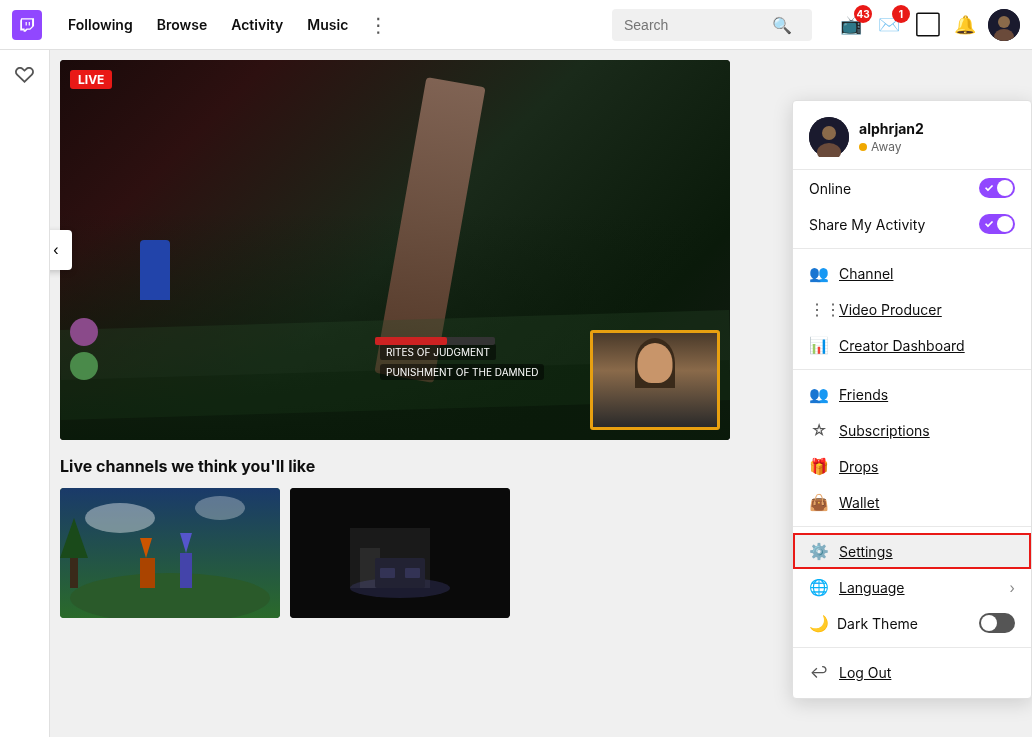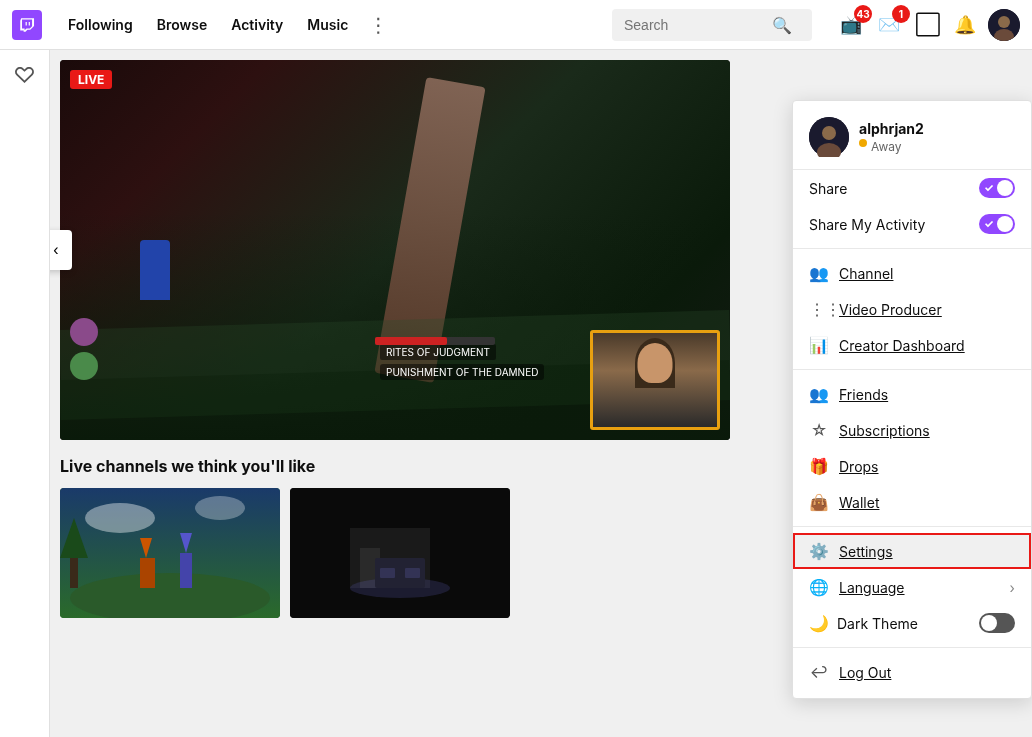--- a/index.html
+++ b/index.html
@@ -194,21 +194,21 @@
       border-bottom: 1px solid #e8e8e8;
     }
     .menu-avatar {
       width: 40px; height: 40px; border-radius: 50%;
       background: #1a1a2e; flex-shrink: 0;
       display: flex; align-items: center; justify-content: center;
       color: #aaa; font-size: 11px;
     }
     .menu-user-info { display: flex; flex-direction: column; gap: 2px; }
     .menu-username { font-size: 14px; font-weight: 700; color: #0e0e0e; }
-    .menu-status { display: flex; gap: 4px; font-size: 12px; color: #666; }
+    .menu-status { display: flex; align-items: center; gap: 4px; font-size: 12px; color: #666; }
     .status-dot { width: 8px; height: 8px; border-radius: 50%; background: #f0a800; }
 
     .menu-toggle-row {
       display: flex; align-items: center; justify-content: space-between;
       padding: 8px 16px;
     }
     .menu-toggle-label { font-size: 14px; color: #0e0e0e; }
     .toggle {
       width: 36px; height: 20px; border-radius: 10px;
       background: #9147ff; position: relative; cursor: pointer;
@@ -405,21 +405,21 @@
       <div class="menu-user-info">
         <span class="menu-username">alphrjan2</span>
         <div class="menu-status">
           <span class="status-dot"></span>
           <span>Away</span>
         </div>
       </div>
     </div>
 
     <div class="menu-toggle-row">
-      <span class="menu-toggle-label">Share</span>
+      <span class="menu-toggle-label">Online</span>
       <div class="toggle">
         <span class="toggle-check">✓</span>
       </div>
     </div>
 
     <div class="menu-toggle-row">
       <span class="menu-toggle-label">Share My Activity</span>
       <div class="toggle">
         <span class="toggle-check">✓</span>
       </div>

